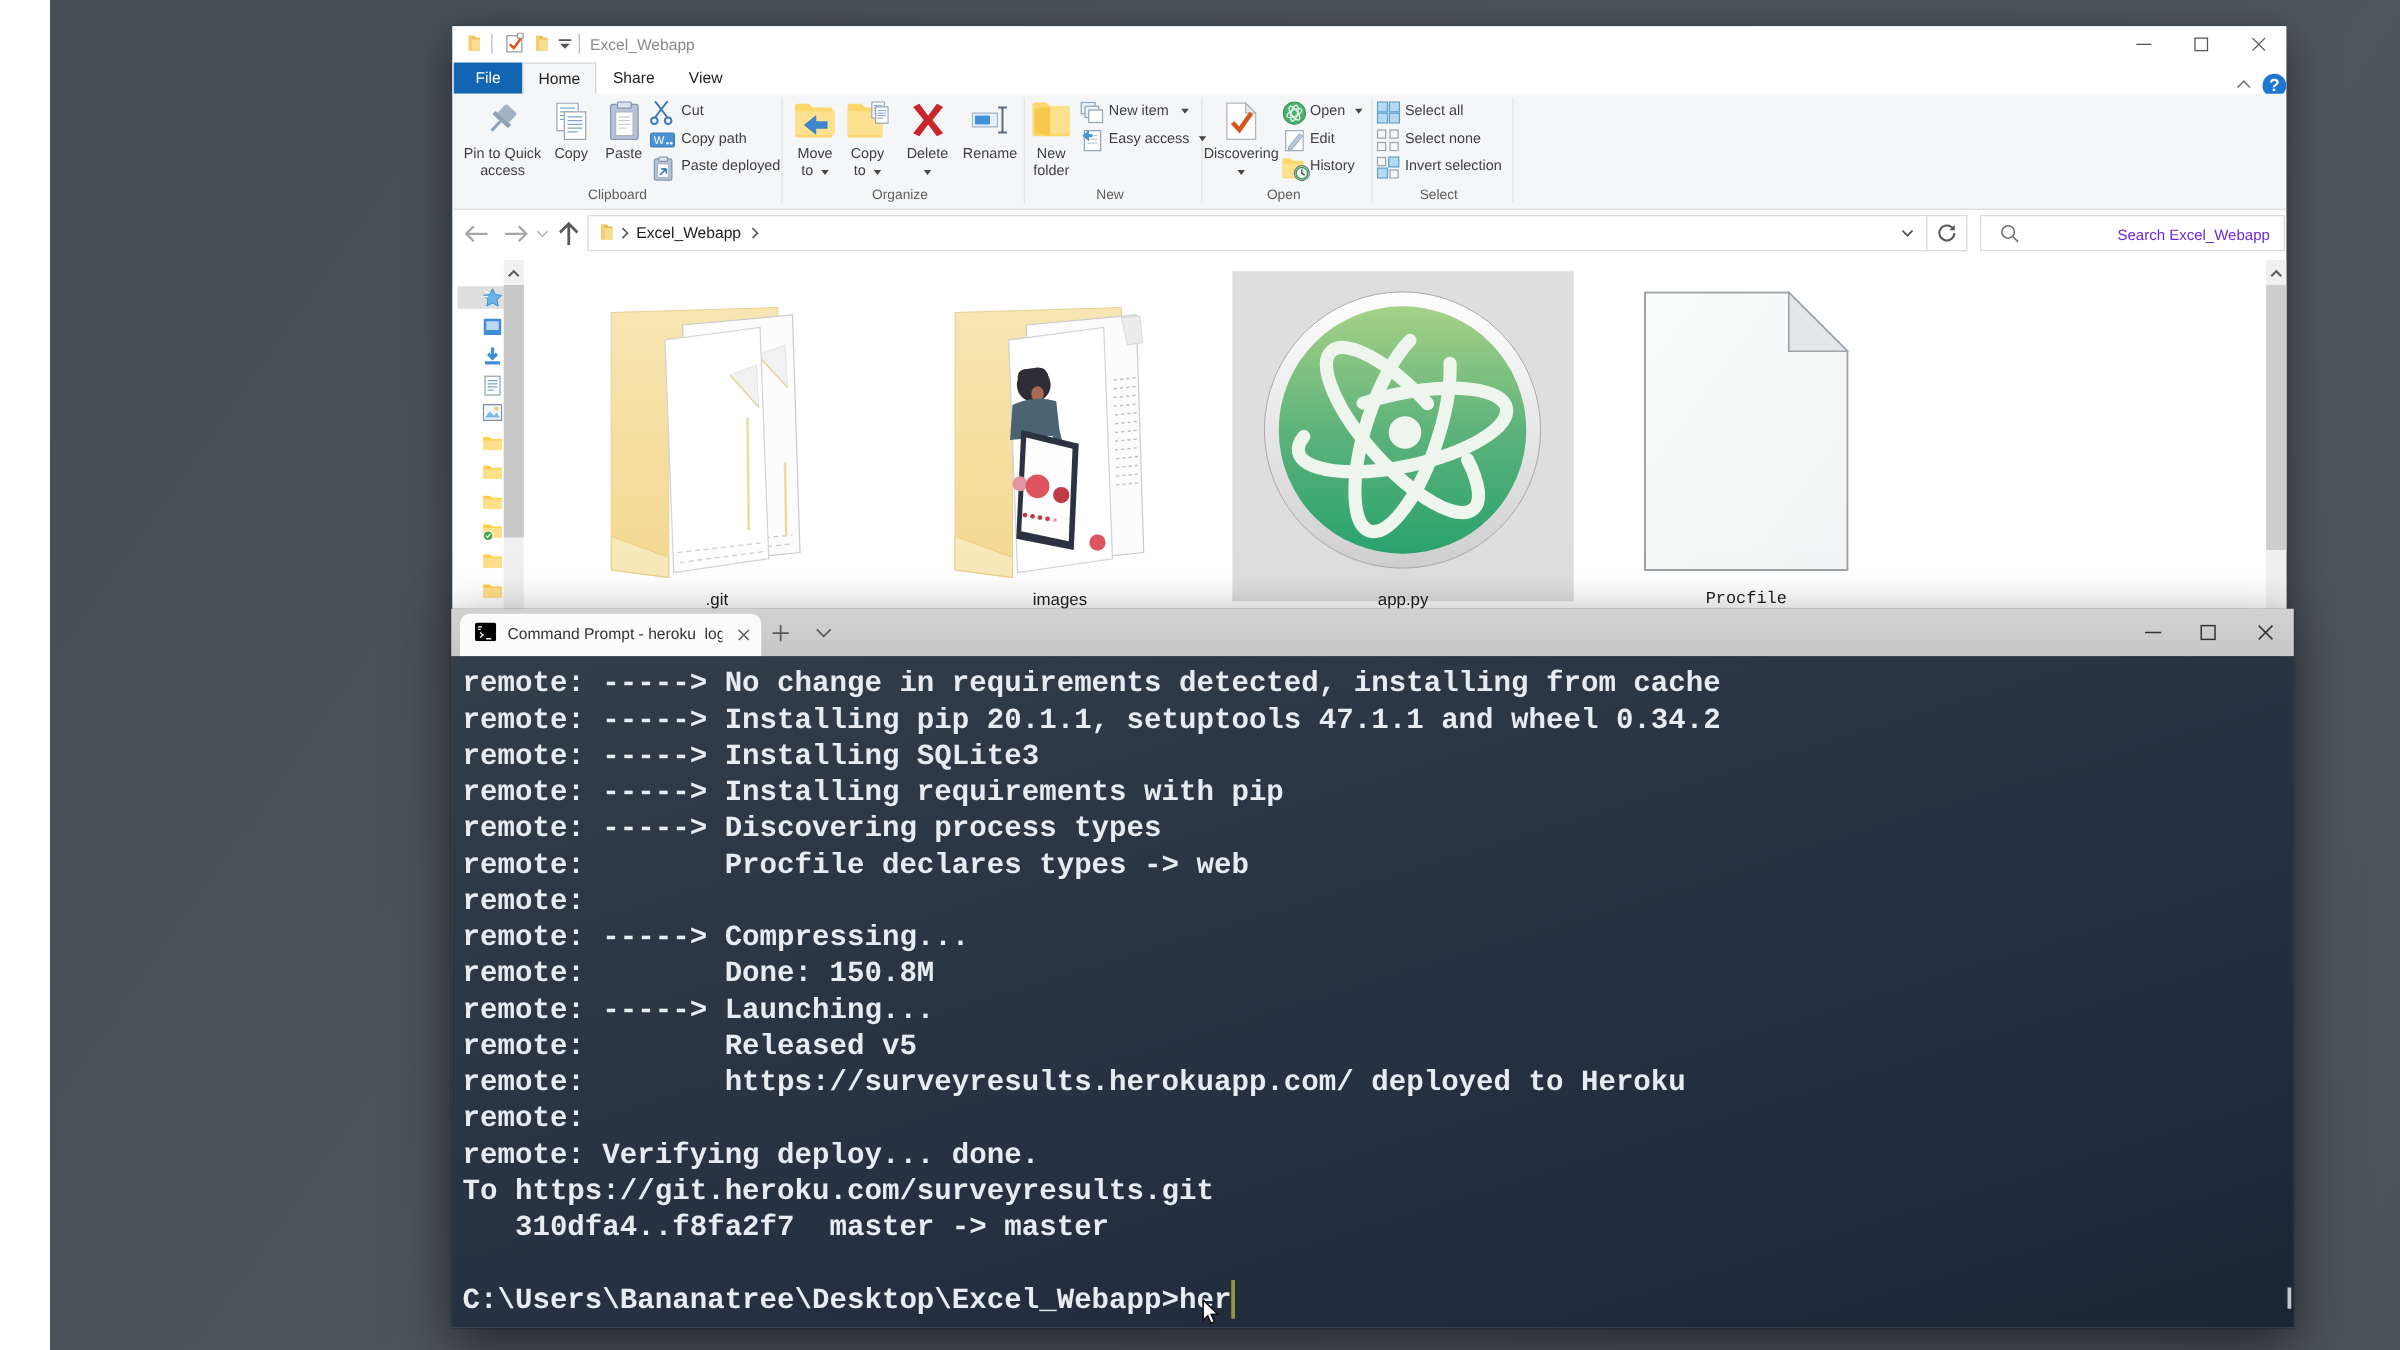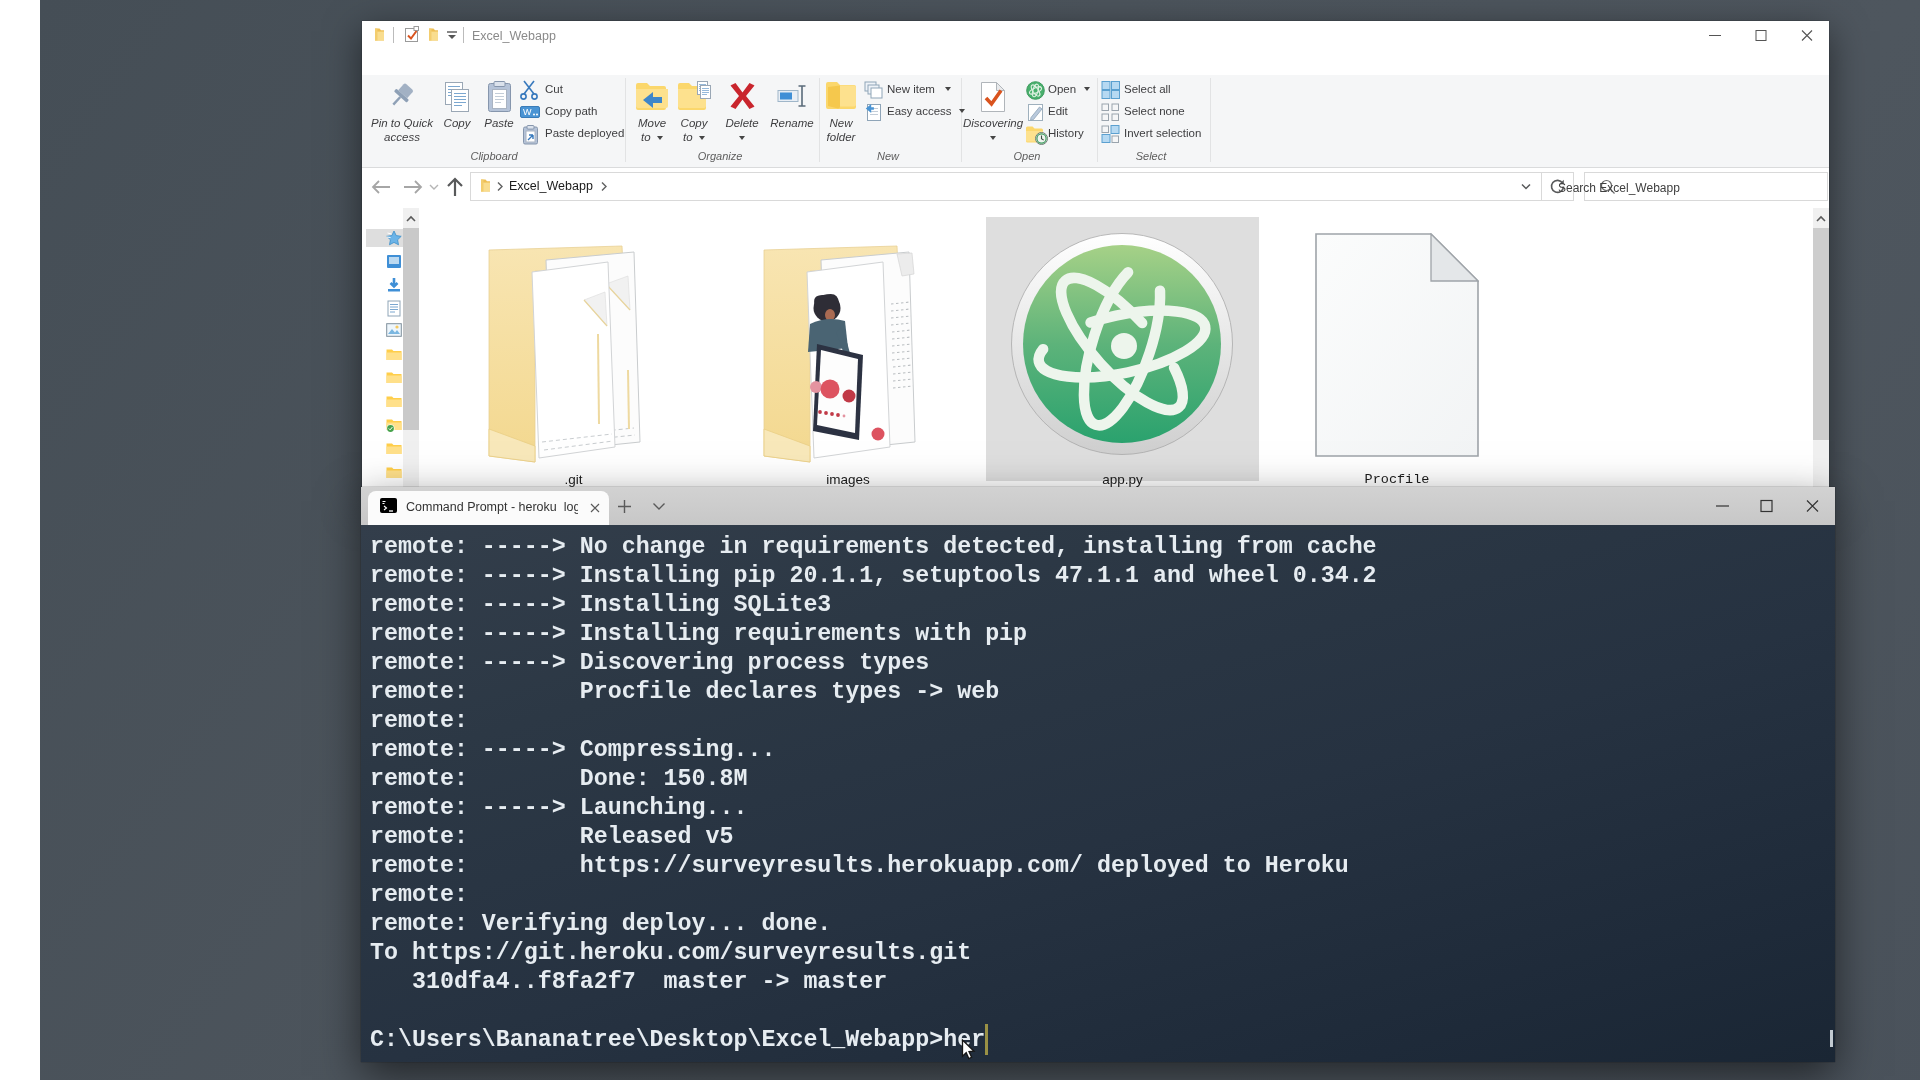--- a/index.html
+++ b/index.html
@@ -17,21 +17,21 @@
   
   #tabRow{left:0;top:27px;width:100%;height:27px;background:#fff;}
   .ftab{top:2px;height:25px;line-height:25px;font-size:12.5px;color:#222;text-align:center;}
   #fileTab{left:1px;width:55px;background:#1266b1;color:#fff;}
   #homeTab{left:56px;width:59px;background:#f5f6f7;border:1px solid #d5d6d7;border-bottom:none;box-sizing:border-box;}
   
   #ribbon{left:0;top:54px;width:100%;height:92px;background:#f5f6f7;border-bottom:1px solid #dadbdc;box-sizing:content-box;}
   .rsep{width:1px;height:84px;top:3px;background:#e2e3e4;}
   .rlab{font-size:11px;color:#5d5d5d;}
   .rtxt{font-size:11.5px;color:#3e3e40;}
-  .ctr{transform:translateX(-50%);text-align:center;white-space:nowrap;font-style:italic;}
+  .ctr{transform:translateX(-50%);text-align:center;white-space:nowrap;}
   .dar{width:0;height:0;border-left:3.5px solid transparent;border-right:3.5px solid transparent;border-top:4px solid #454545;}
   
   #navRow{left:0;top:147px;width:100%;height:40px;background:#fff;}
   .navbox{top:4px;height:29px;background:#fff;border:1px solid #d9d9d9;box-sizing:border-box;}
   
   #content{left:0;top:187px;width:100%;height:292px;background:#fff;}
   .tile{top:9px;width:273px;height:264px;}
   .tlabel{left:0;right:0;top:255px;text-align:center;font-size:13.5px;color:#1b1b1b;}
   .sbicon{left:32px;transform:translateX(-50%);}
   
@@ -74,20 +74,30 @@
       <svg class="capBtn abs" style="left:1337px" viewBox="0 0 32 28">
           <path d="M10 14.5 h12" stroke="#555" stroke-width="1"></path>
         </svg>
       <svg class="capBtn abs" style="left:1383px" viewBox="0 0 32 28">
           <rect x="11" y="9.5" width="10" height="10" fill="none" stroke="#555" stroke-width="1"></rect>
         </svg>
       <svg class="capBtn abs" style="left:1429px" viewBox="0 0 32 28">
           <path d="M11 9.5 l10 10 M21 9.5 l-10 10" stroke="#555" stroke-width="1.1"></path>
         </svg>
     </div>
+    <div id="tabRow" class="abs">
+      <div id="fileTab" class="ftab abs">File</div>
+      <div id="homeTab" class="ftab abs">Home</div>
+      <div class="ftab abs" style="left:115px;width:60px;">Share</div>
+      <div class="ftab abs" style="left:175px;width:55px;">View</div>
+      <svg class="abs" style="left:1426px;top:15px" width="14" height="9" viewBox="0 0 14 9">
+          <path d="M2 7 l5-5 5 5" stroke="#777" stroke-width="1.3" fill="none"></path>
+        </svg>
+      <div class="abs" style="left:1448px;top:11px;width:19px;height:19px;border-radius:50%;background:#1c76d2;color:#fff;font-size:14px;font-weight:bold;text-align:center;line-height:19px;">?</div>
+    </div>
     <div id="ribbon" class="abs">
       <div class="rsep abs" style="left:263px"></div>
       <div class="rsep abs" style="left:457px"></div>
       <div class="rsep abs" style="left:599px"></div>
       <div class="rsep abs" style="left:735px"></div>
       <div class="rsep abs" style="left:848px"></div>
 
       <svg class="abs" style="left:25px;top:7px" width="30" height="32" viewBox="0 0 30 32">
           <g transform="rotate(42 15 13)">
             <path d="M11 2 h8 a2 2 0 0 1 2 2 v8 h-12 v-8 a2 2 0 0 1 2-2Z" fill="#a2b1c4"></path>
@@ -292,21 +302,21 @@
       <div class="navbox abs" style="left:1179px;width:33px;"></div>
       <svg class="abs" style="left:1187px;top:10px" width="17" height="17" viewBox="0 0 17 17">
           <path d="M13.6 5.2 A6 6 0 1 0 14.5 8.5" stroke="#58595a" stroke-width="1.6" fill="none"></path>
           <path d="M14.8 1.8 v4.4 h-4.4Z" fill="#58595a"></path>
         </svg>
       <div class="navbox abs" style="left:1222px;width:244px;"></div>
       <svg class="abs" style="left:1238px;top:11px" width="16" height="16" viewBox="0 0 16 16">
           <circle cx="6.5" cy="6.5" r="5" stroke="#6a6a6a" stroke-width="1.2" fill="none"></circle>
           <path d="M10.2 10.2 L14.5 14.5" stroke="#6a6a6a" stroke-width="1.2"></path>
         </svg>
-      <div class="abs" style="left:1196px;top:13px;font-size:12px;color:#404040;">Search Excel_Webapp</div>
+      <div class="abs" style="left:1332px;top:13px;font-size:12px;color:#6d28d9;">Search Excel_Webapp</div>
     </div>
     <div id="content" class="abs">
 
       <div class="abs" style="left:4px;top:21px;width:38px;height:18px;background:#dedede;"></div>
       <svg class="sbicon abs" style="top:22px" width="17" height="16" viewBox="0 0 17 16">
           <path d="M8.5 1 l2.2 4.6 5 .7 -3.6 3.5 .9 5 -4.5-2.4 -4.5 2.4 .9-5 -3.6-3.5 5-.7Z" fill="#6cb4e8" stroke="#3d8fc9" stroke-width="0.8"></path>
           <path d="M2 3 l4 1M1.5 7 l3.5.5" stroke="#fff" stroke-width="1"></path>
         </svg>
       <svg class="sbicon abs" style="top:46px" width="16" height="15" viewBox="0 0 16 15">
           <rect x="1" y="1" width="14" height="13" rx="1" fill="#3f8fd6"></rect>

